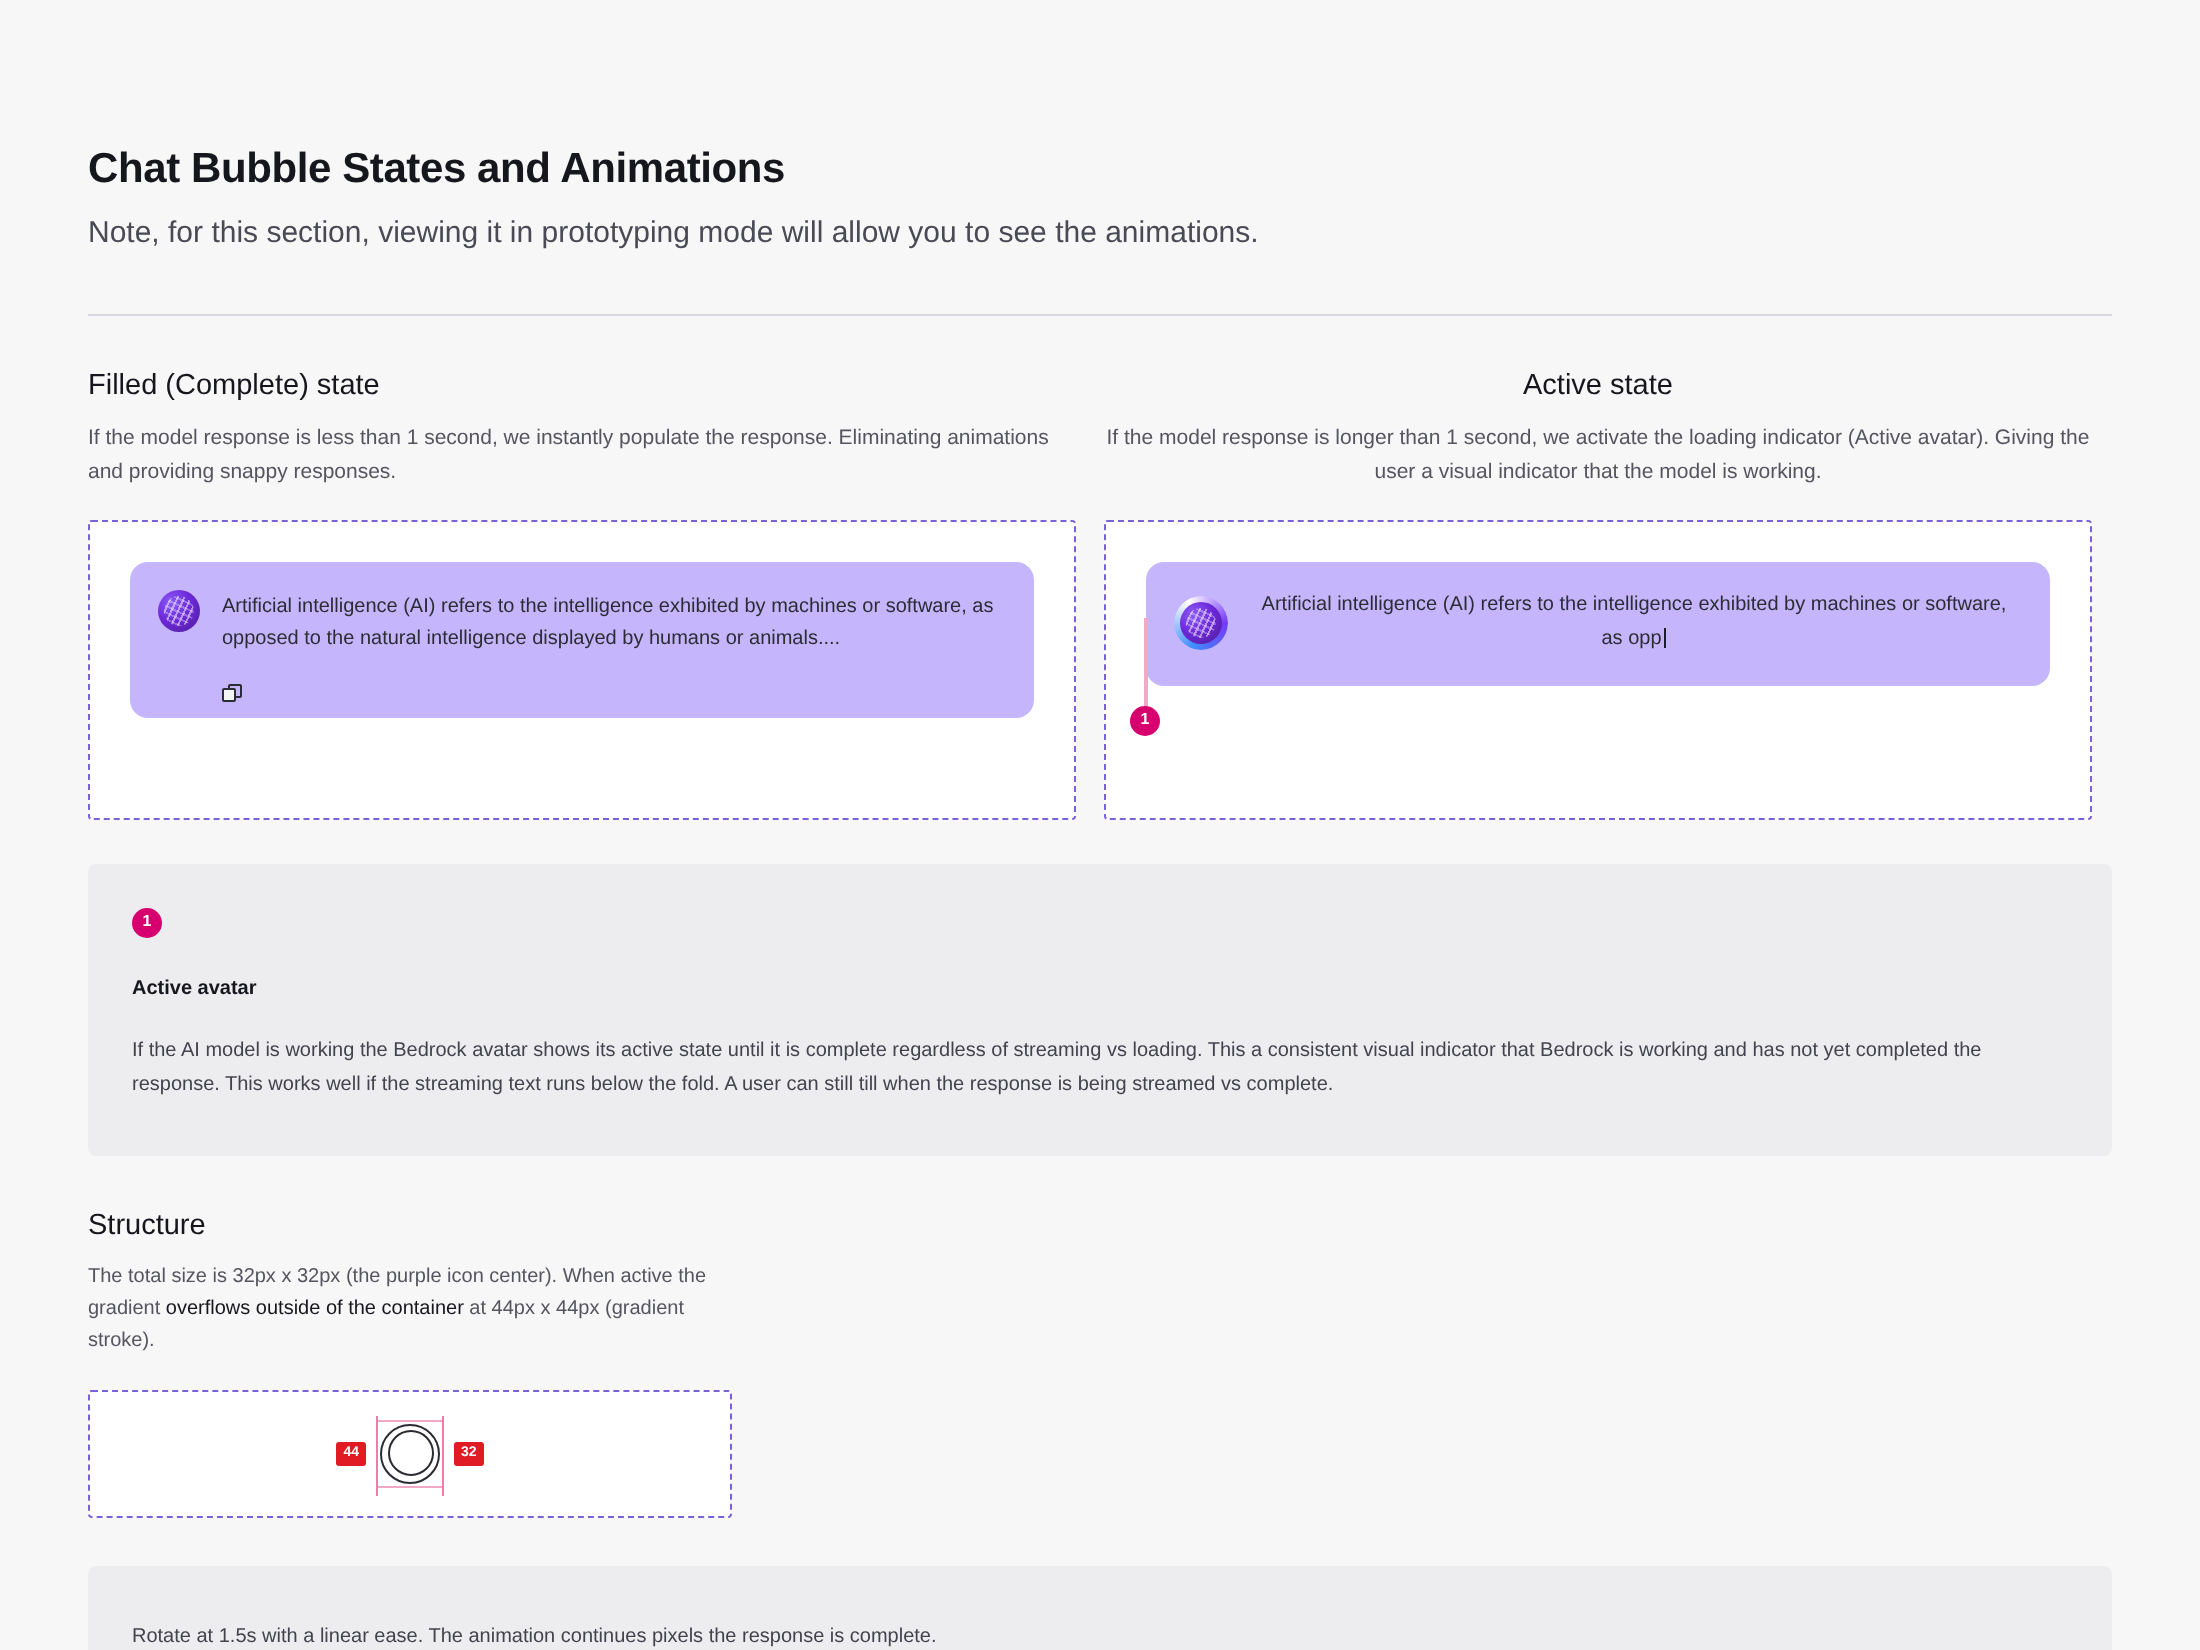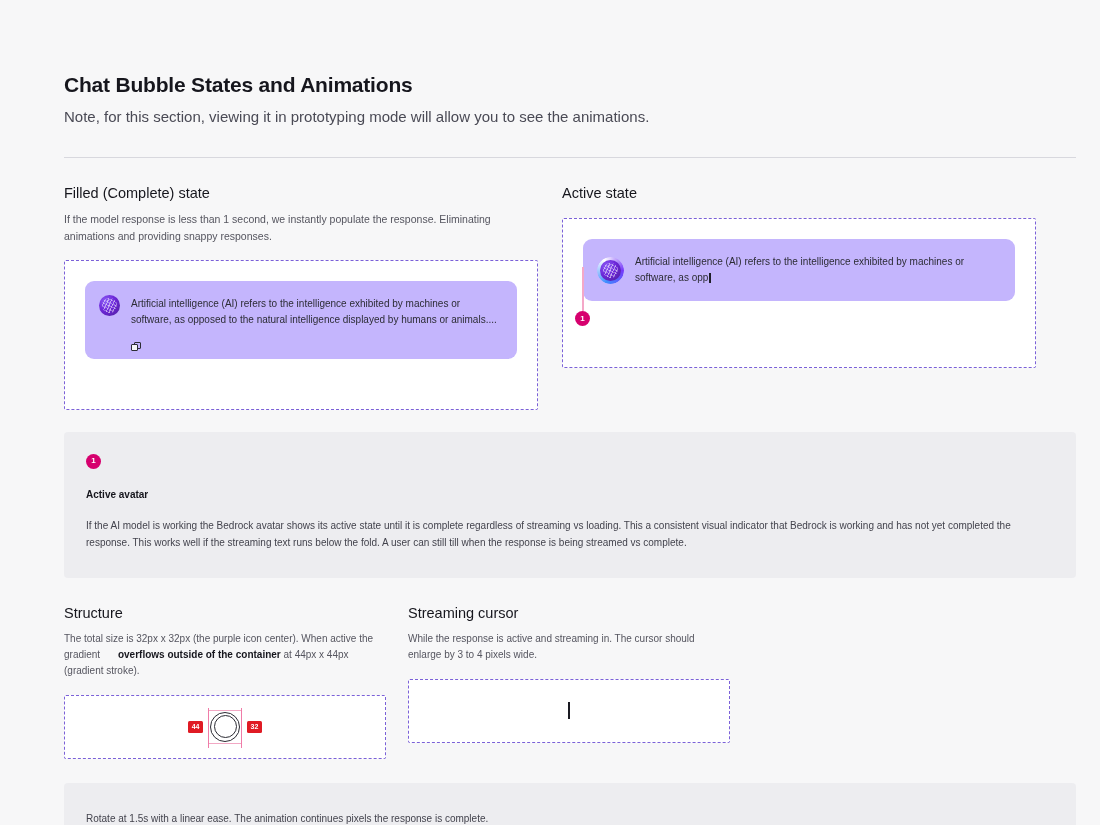--- a/index.html
+++ b/index.html
@@ -4,38 +4,38 @@
 <style>
   * { box-sizing: border-box; }
   html, body { margin: 0; padding: 0; }
   body {
     width: 1100px; height: 825px;
     background: #F7F7F8;
     font-family: "Liberation Sans", sans-serif;
     color: #16161D;
     overflow: hidden;
   }
-  .page { position: relative; width: 1100px; height: 825px; padding: 0 64px; }
+  .page { position: relative; width: 1100px; height: 825px; padding: 0 44px; }
 
   
   .page-title {
     font-size: 21px; font-weight: bold; letter-spacing: -0.2px;
     color: #16161D; margin: 0; padding-top: 72px; line-height: 1.2;
   }
   .page-subtitle {
     font-size: 15px; color: #4A4A55; margin: 9px 0 0 0; line-height: 1.4;
   }
   .top-rule {
     margin-top: 30px; height: 1px; background: #D8D8DE; width: 1012px;
   }
 
   
-  .states-row { display: flex; gap: 24px; margin-top: 26px; }
+  .states-row { display: flex; gap: 14px; margin-top: 26px; }
   .state-col { width: 494px; }
-  .state-col.right { width: 494px; }
+  .state-col.right { width: 494px; text-align: center; }
   .sec-head {
     font-size: 14.5px; font-weight: normal; color: #16161D; margin: 0;
     line-height: 1.25;
   }
   .sec-desc {
     font-size: 10.5px; color: #55555F; margin: 9px 0 0 0; line-height: 1.55;
   }
 
   .dashed-frame {
     margin-top: 16px;
@@ -130,21 +130,21 @@
   }
   .callout-body {
     font-size: 10px; color: #43434D; line-height: 1.75;
     margin: 17px 0 0 0; max-width: 980px;
   }
 
   
   .specs-row { display: flex; gap: 22px; margin-top: 26px; }
   .spec-col { width: 322px; }
   .spec-desc { font-size: 10px; color: #55555F; line-height: 1.6; margin: 9px 0 0 0; }
-  .spec-desc b { color: #16161D; font-weight: bold; margin-left: 15px; }
+  .spec-desc b { color: #16161D; font-weight: normal; }
   .spec-frame {
     margin-top: 16px; height: 64px;
     border: 1px dashed #7B61D8; background: #FFFFFF; border-radius: 2px;
     display: flex; align-items: center; justify-content: center;
   }
 
   
   .measure { display: flex; align-items: center; gap: 5px; }
   .mtag {
     background: #E01B24; color: #FFFFFF; font-size: 7px; font-weight: bold;
@@ -207,20 +207,21 @@
               <span class="sq2"></span>
                 <span class="sq1"></span>
             </div>
           </div>
         </div>
       </div>
     </div>
 
     <div class="state-col right">
       <h2 class="sec-head">Active state</h2>
+      <p class="sec-desc">If the model response is longer than 1 second, we activate the loading indicator (Active avatar). Giving the user a visual indicator that the model is working.</p>
       <div class="dashed-frame frame-b">
         <div class="bubble bubble-b">
           <div class="avatar-active-wrap">
             <div class="avatar-ring"></div>
             <div class="avatar"></div>
           </div>
           <p class="bubble-text"><span>Artificial intelligence (AI) refers to the intelligence exhibited by machines or software, as opp</span><span class="cursor-caret"></span></p>
         </div>
         <div class="marker-line"></div>
         <div class="badge marker-badge">1</div>
@@ -247,26 +248,19 @@
             <span class="ring-out"></span>
             <span class="ring-in"></span>
             <span class="tick-r"></span>
           </span>
           <span class="mtag">32</span>
         </div>
       </div>
     </div>
 
 
-    <div class="spec-col">
-      <h2 class="sec-head">Streaming cursor</h2>
-      <p class="spec-desc">While the response is active and streaming in. The cursor should enlarge by 3 to 4 pixels wide.</p>
-      <div class="spec-frame">
-        <div class="stream-caret"></div>
-      </div>
-    </div>
   </div>
 
   <div class="timing">
     <p class="timing-body">Rotate at 1.5s with a linear ease. The animation continues pixels the response is complete.</p>
   </div>
 
 </div>
 
 </body></html>

